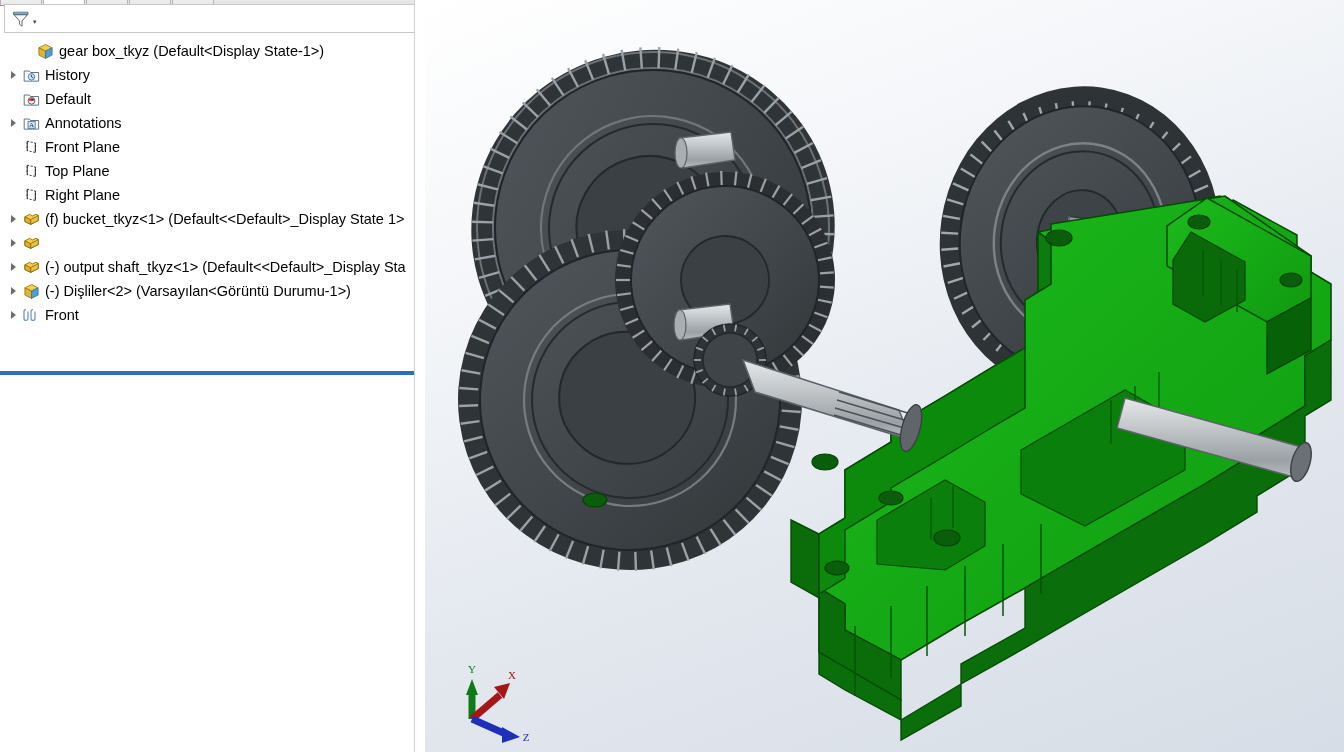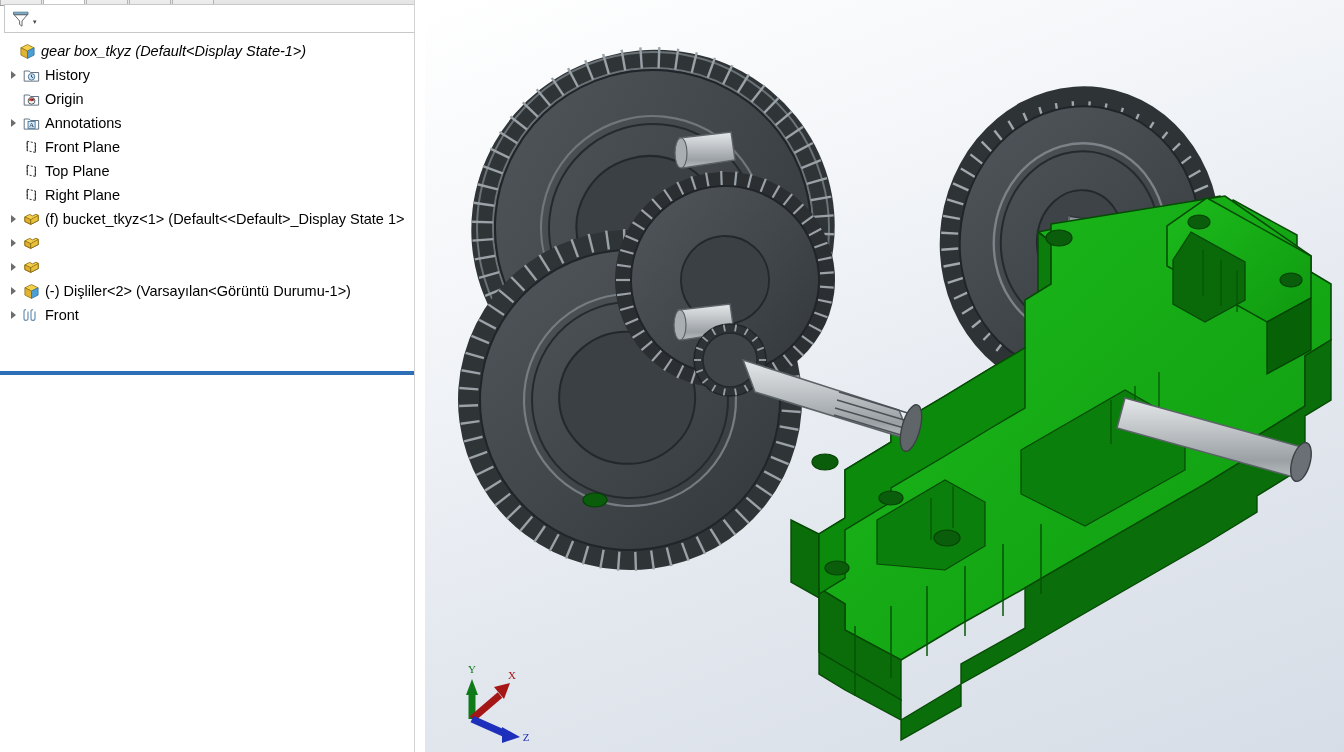--- a/index.html
+++ b/index.html
@@ -98,21 +98,21 @@
   }
   .icon-slot {
     width: 22px; height: 24px;
     flex: 0 0 22px;
     display: flex; align-items: center; justify-content: center;
   }
   .row-label {
     padding-left: 3px;
     letter-spacing: 0px;
   }
-  .indent-0 { padding-left: 2px; font-style: italic; }
+  .indent-0 { padding-left: 20px; }
   .indent-1 { padding-left: 6px; }
 
   
   #tree-sep {
     position: absolute;
     left: 0; top: 371px;
     width: 421px; height: 4px;
     background: #2d6fb7;
   }
 
@@ -238,21 +238,21 @@
       <div class="tree-row indent-1">
         <div class="expander"></div>
         <div class="icon-slot">
           <svg width="17" height="15" viewBox="0 0 18 16">
             <path d="M1.2 3.2 L6.6 3.2 L8 4.8 L16.6 4.8 L16.6 14 L1.2 14 Z" fill="#ffffff" stroke="#5a6b7c" stroke-width="1"></path>
             <circle cx="9" cy="9.4" r="3.6" fill="#f1f1f1" stroke="#444" stroke-width="0.9"></circle>
             <path d="M6.3 9.4 A2.7 2.7 0 0 1 11.7 9.4 Z" fill="#d02424"></path>
             <path d="M9 9.4 L11.1 7.6" stroke="#111" stroke-width="1"></path>
           </svg>
         </div>
-        <span class="row-label">Origin</span>
+        <span class="row-label">Default</span>
       </div>
 
       <div class="tree-row indent-1">
         <div class="expander">
             <div class="arrow"></div>
           </div>
         <div class="icon-slot">
           <svg width="17" height="15" viewBox="0 0 18 16">
             <path d="M1.2 3.2 L6.6 3.2 L8 4.8 L16.6 4.8 L16.6 14 L1.2 14 Z" fill="#ffffff" stroke="#5a6b7c" stroke-width="1"></path>
             <rect x="5.3" y="5.7" width="7.6" height="7.4" fill="#d7e7f4" stroke="#3e6d94" stroke-width="0.9"></rect>
@@ -330,20 +330,21 @@
         <div class="expander">
             <div class="arrow"></div>
           </div>
         <div class="icon-slot">
           <svg width="18" height="16" viewBox="0 0 19 17">
             <polygon points="3,6.2 8,3.6 11.2,5.2 14.8,3.4 17.2,4.6 17.2,10.2 9.2,14.2 3,11.2" fill="#f4cf4a" stroke="#8a6a12" stroke-width="0.9" stroke-linejoin="round"></polygon>
             <polygon points="3,6.2 9.2,9.2 9.2,14.2 3,11.2" fill="#ddb22d" stroke="#8a6a12" stroke-width="0.9"></polygon>
             <polygon points="9.2,9.2 17.2,4.6 17.2,10.2 9.2,14.2" fill="#e8c23c" stroke="#8a6a12" stroke-width="0.9"></polygon>
           </svg>
         </div>
+        <span class="row-label">(-) output shaft_tkyz&lt;1&gt;  (Default&lt;&lt;Default&gt;_Display Sta</span>
       </div>
 
 
       <div class="tree-row indent-1">
         <div class="expander">
             <div class="arrow"></div>
           </div>
         <div class="icon-slot">
           <svg width="17" height="17" viewBox="0 0 18 18">
             <polygon points="9,1.6 16,5.1 9,8.6 2,5.1" fill="#f4cf4a" stroke="#8c6d16" stroke-width="0.8"></polygon>

